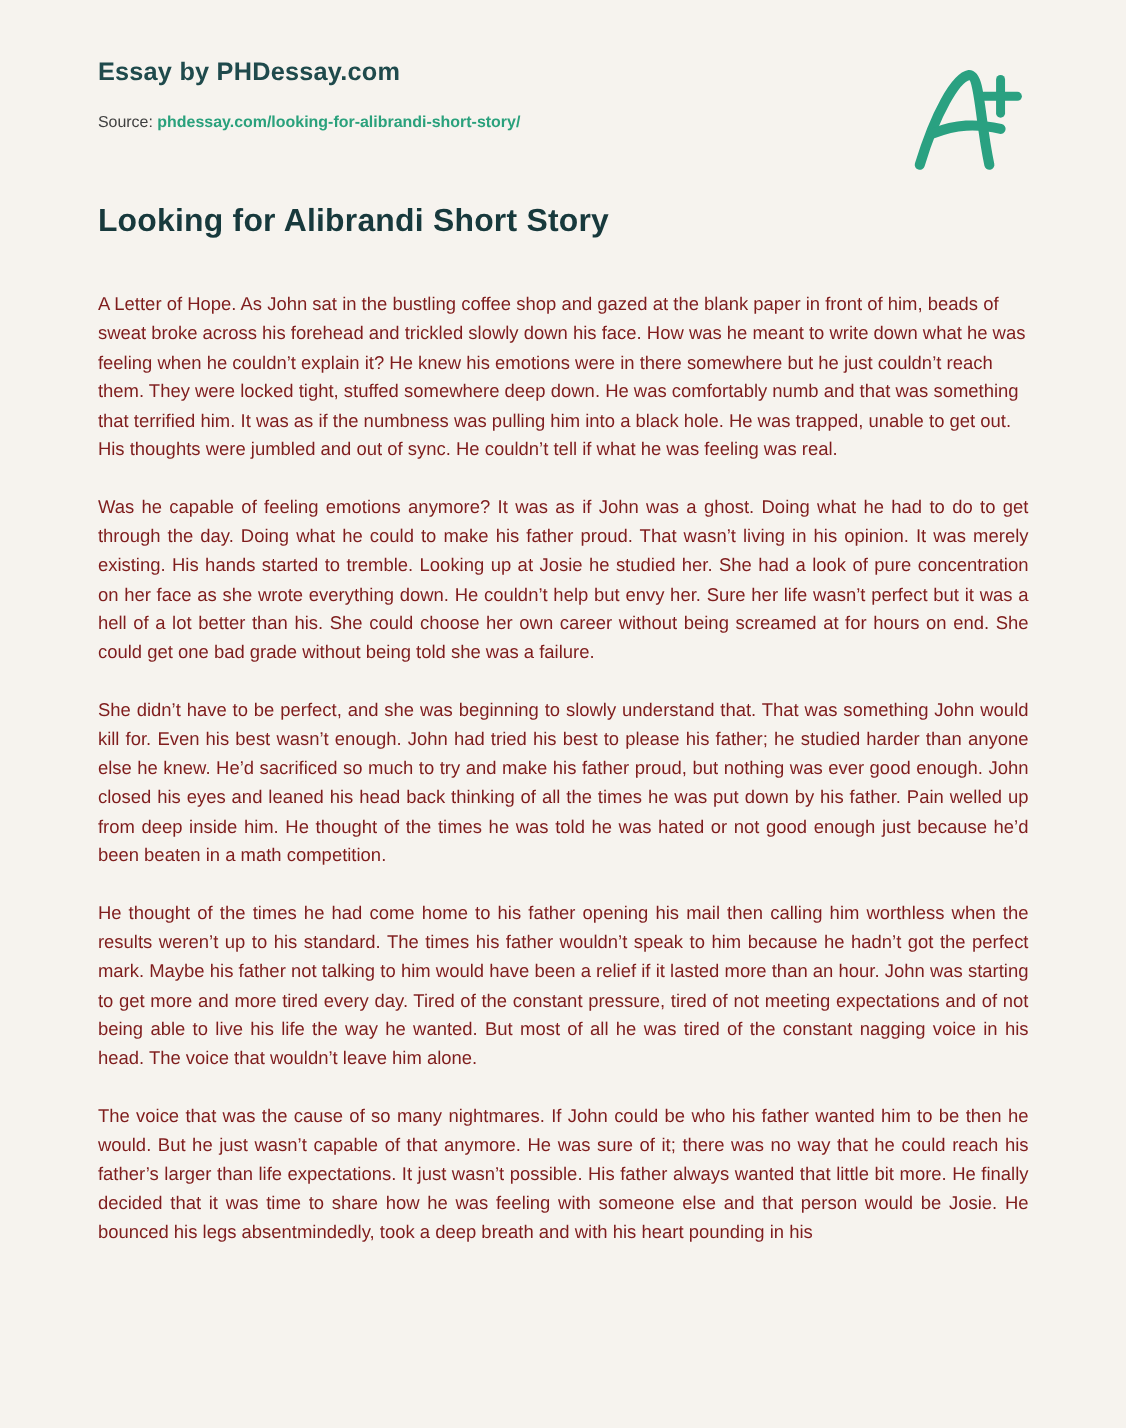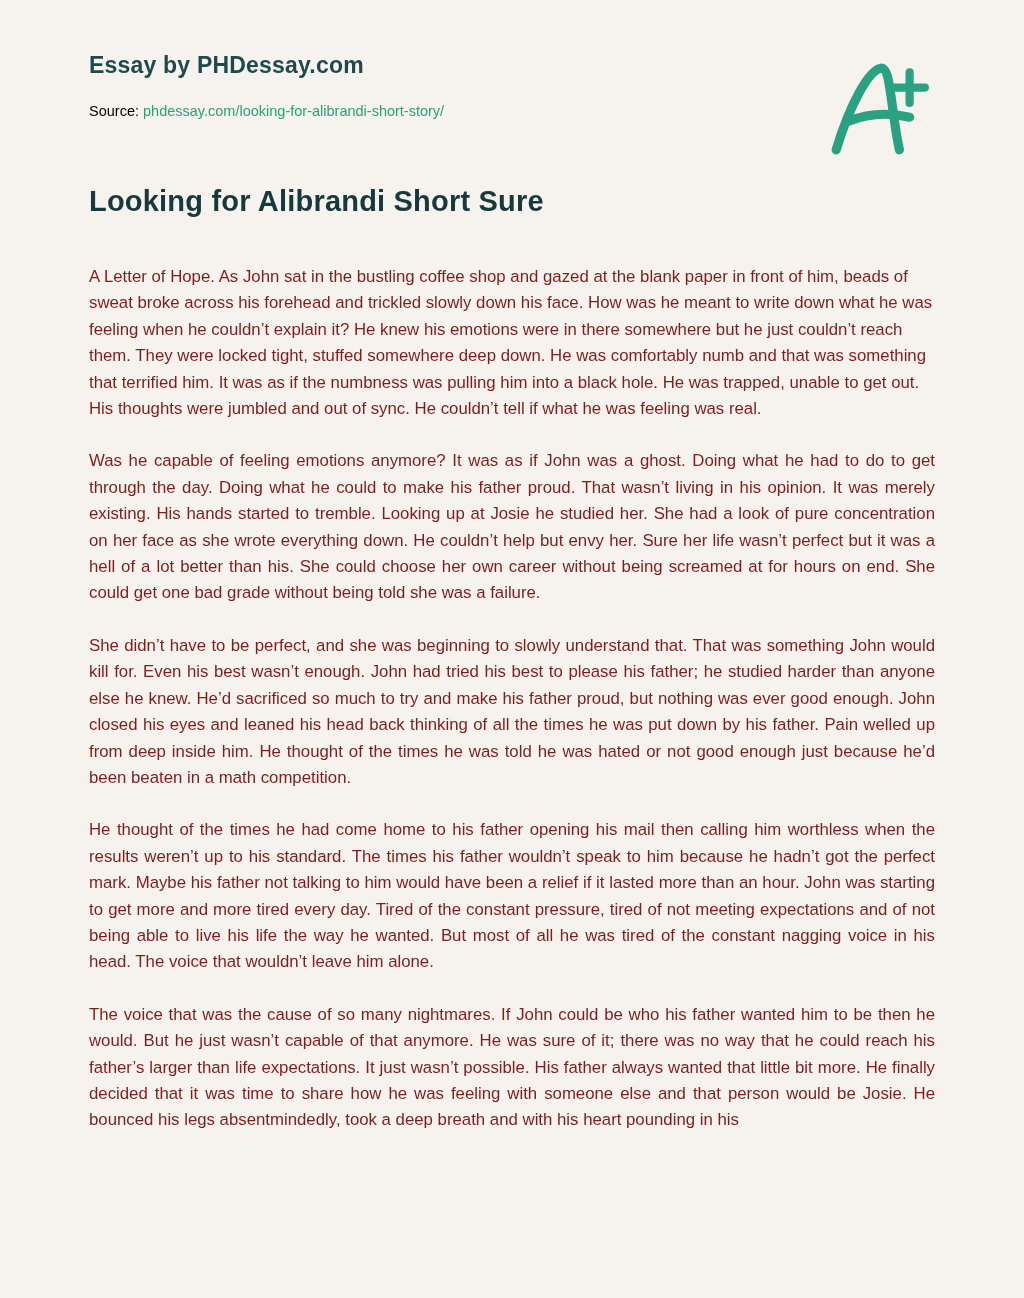--- a/index.html
+++ b/index.html
@@ -27,26 +27,26 @@
     font-weight: 700;
     color: #1f4a4c;
     letter-spacing: 0.2px;
   }
   .source-line {
     margin-top: 24px;
     font-size: 14.5px;
     color: #8b8b85;
   }
   .source-line .label {
-    color: #000000;
+    color: #404040;
   }
   .source-line a {
     color: #2aa17c;
     text-decoration: none;
-    font-weight: 400;
+    font-weight: 700;
     cursor: pointer;
   }
   .logo {
     position: absolute;
     top: 58px;
     right: 94px;
     width: 102px;
     height: 102px;
   }
   .doc-title {
@@ -83,21 +83,21 @@
 
   <div class="logo">
     <svg viewBox="0 0 100 100" width="102" height="102" aria-hidden="true">
       <path d="M 8 90 C 22 44, 40 12, 52 10 C 62 10, 61 48, 70 90" stroke="#2aa181" stroke-width="9" fill="none" stroke-linecap="round" stroke-linejoin="round"></path>
       <path d="M 20 62 C 40 54, 58 53, 80 58" stroke="#2aa181" stroke-width="9" fill="none" stroke-linecap="round"></path>
       <path d="M 80 14 L 80 44" stroke="#2aa181" stroke-width="8" fill="none" stroke-linecap="round"></path>
       <path d="M 65 29 L 95 29" stroke="#2aa181" stroke-width="8" fill="none" stroke-linecap="round"></path>
     </svg>
   </div>
 
-  <h1 class="doc-title">Looking for Alibrandi Short Sure</h1>
+  <h1 class="doc-title">Looking for Alibrandi Short Story</h1>
 
   <div class="content">
     <p>A Letter of Hope. As John sat in the bustling coffee shop and gazed at the blank paper in front of him, beads of sweat broke across his forehead and trickled slowly down his face. How was he meant to write down what he was feeling when he couldn’t explain it? He knew his emotions were in there somewhere but he just couldn’t reach them. They were locked tight, stuffed somewhere deep down. He was comfortably numb and that was something that terrified him. It was as if the numbness was pulling him into a black hole. He was trapped, unable to get out. His thoughts were jumbled and out of sync. He couldn’t tell if what he was feeling was real.</p>
     <p class="justify">Was he capable of feeling emotions anymore? It was as if John was a ghost. Doing what he had to do to get through the day. Doing what he could to make his father proud. That wasn’t living in his opinion. It was merely existing. His hands started to tremble. Looking up at Josie he studied her. She had a look of pure concentration on her face as she wrote everything down. He couldn’t help but envy her. Sure her life wasn’t perfect but it was a hell of a lot better than his. She could choose her own career without being screamed at for hours on end. She could get one bad grade without being told she was a failure.</p>
     <p class="justify">She didn’t have to be perfect, and she was beginning to slowly understand that. That was something John would kill for. Even his best wasn’t enough. John had tried his best to please his father; he studied harder than anyone else he knew. He’d sacrificed so much to try and make his father proud, but nothing was ever good enough. John closed his eyes and leaned his head back thinking of all the times he was put down by his father. Pain welled up from deep inside him. He thought of the times he was told he was hated or not good enough just because he’d been beaten in a math competition.</p>
     <p class="justify">He thought of the times he had come home to his father opening his mail then calling him worthless when the results weren’t up to his standard. The times his father wouldn’t speak to him because he hadn’t got the perfect mark. Maybe his father not talking to him would have been a relief if it lasted more than an hour. John was starting to get more and more tired every day. Tired of the constant pressure, tired of not meeting expectations and of not being able to live his life the way he wanted. But most of all he was tired of the constant nagging voice in his head. The voice that wouldn’t leave him alone.</p>
     <p class="justify">The voice that was the cause of so many nightmares. If John could be who his father wanted him to be then he would. But he just wasn’t capable of that anymore. He was sure of it; there was no way that he could reach his father’s larger than life expectations. It just wasn’t possible. His father always wanted that little bit more. He finally decided that it was time to share how he was feeling with someone else and that person would be Josie. He bounced his legs absentmindedly, took a deep breath and with his heart pounding in his</p>
   </div>
 
 </div>

